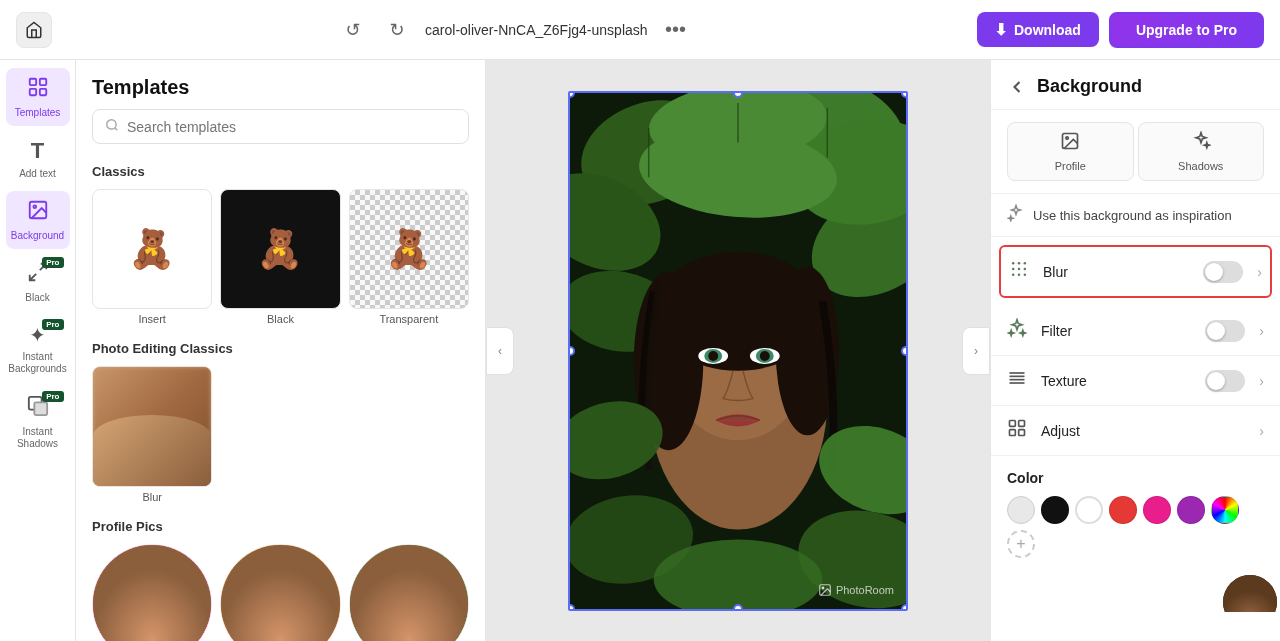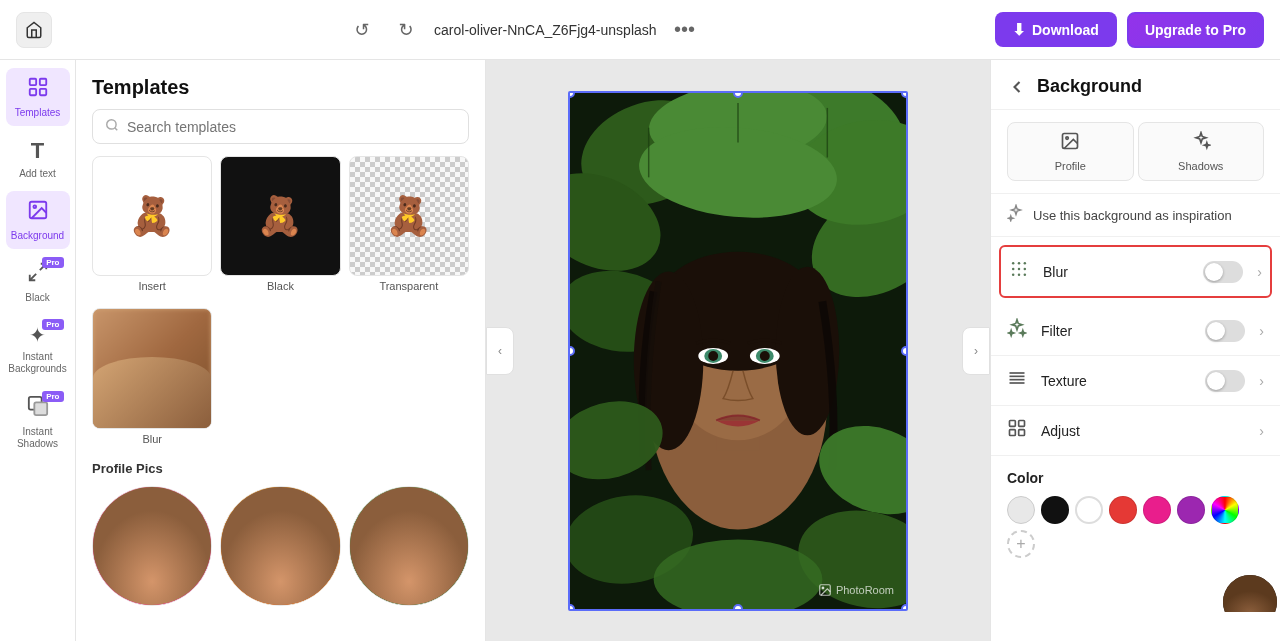--- a/index.html
+++ b/index.html
@@ -62,21 +62,21 @@
       font-size: 14px;
       font-weight: 600;
       cursor: pointer;
       display: flex; align-items: center; gap: 6px;
     }
     .btn-upgrade {
       background: #7c3aed;
       color: #fff;
       border: 2px solid #7c3aed;
       border-radius: 8px;
-      padding: 8px 16px;
+      padding: 8px 25px;
       font-size: 14px;
       font-weight: 600;
       cursor: pointer;
       background: linear-gradient(135deg, #9333ea, #7c3aed);
     }
 
     
     .main-layout {
       display: flex;
       flex: 1;
@@ -107,21 +107,21 @@
       position: relative;
     }
     .icon-sidebar-item.active { background: #f0e6ff; }
     .icon-sidebar-item .icon { font-size: 20px; color: #555; }
     .icon-sidebar-item.active .icon { color: #7c3aed; }
     .icon-sidebar-item .label { font-size: 10px; color: #666; text-align: center; }
     .icon-sidebar-item.active .label { color: #7c3aed; }
     .pro-badge {
       position: absolute;
       top: 4px; right: 6px;
-      background: #8b5cf6;
+      background: #14532d;
       color: #fff;
       font-size: 8px;
       padding: 1px 4px;
       border-radius: 3px;
       font-weight: 700;
     }
 
     
     .templates-panel {
       width: 410px;
@@ -540,20 +540,21 @@
       <span class="search-icon">
         <svg width="14" height="14" viewBox="0 0 24 24" fill="none" stroke="#aaa" stroke-width="2.5">
           <circle cx="11" cy="11" r="8"></circle>
           <line x1="21" y1="21" x2="16.65" y2="16.65"></line>
         </svg>
       </span>
       <input type="text" placeholder="Search templates" style="">
     </div>
     <div class="templates-scroll">
 
+      <div class="section-title">Classics</div>
       <div class="template-grid">
         <div class="template-item">
           <div class="template-thumb white-bg">
             <span class="teddy">🧸</span>
           </div>
           <span class="template-name">Insert</span>
         </div>
         <div class="template-item">
           <div class="template-thumb black-bg">
             <span class="teddy">🧸</span>
@@ -561,20 +562,21 @@
           <span class="template-name">Black</span>
         </div>
         <div class="template-item">
           <div class="template-thumb checker-bg">
             <span class="teddy">🧸</span>
           </div>
           <span class="template-name">Transparent</span>
         </div>
       </div>
 
+      <div class="section-title">Photo Editing Classics</div>
       <div class="template-grid">
         <div class="template-item">
           <div class="template-thumb photo-blur" style="position:relative;overflow:hidden;">
             <div style="position:absolute;inset:0;background:linear-gradient(135deg,#c8956a 0%,#a06840 50%,#7a4e2a 100%);filter:blur(2px);"></div>
             <div style="position:absolute;bottom:0;left:0;right:0;height:60%;background:linear-gradient(135deg,#d4a574,#8b5e3c);border-radius:50% 50% 0 0/30% 30% 0 0;"></div>
           </div>
           <span class="template-name">Blur</span>
         </div>
       </div>
 

